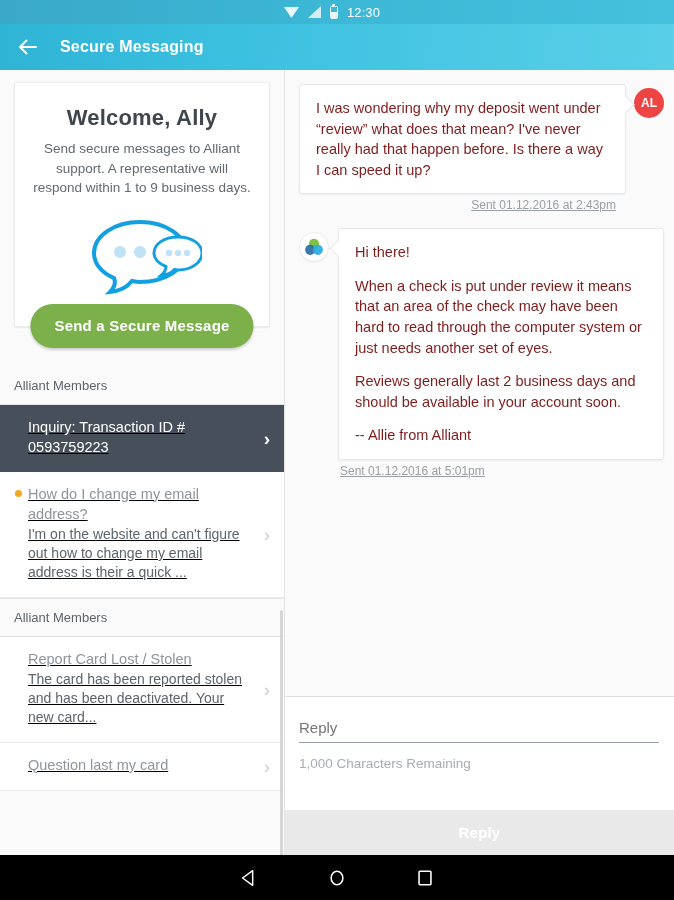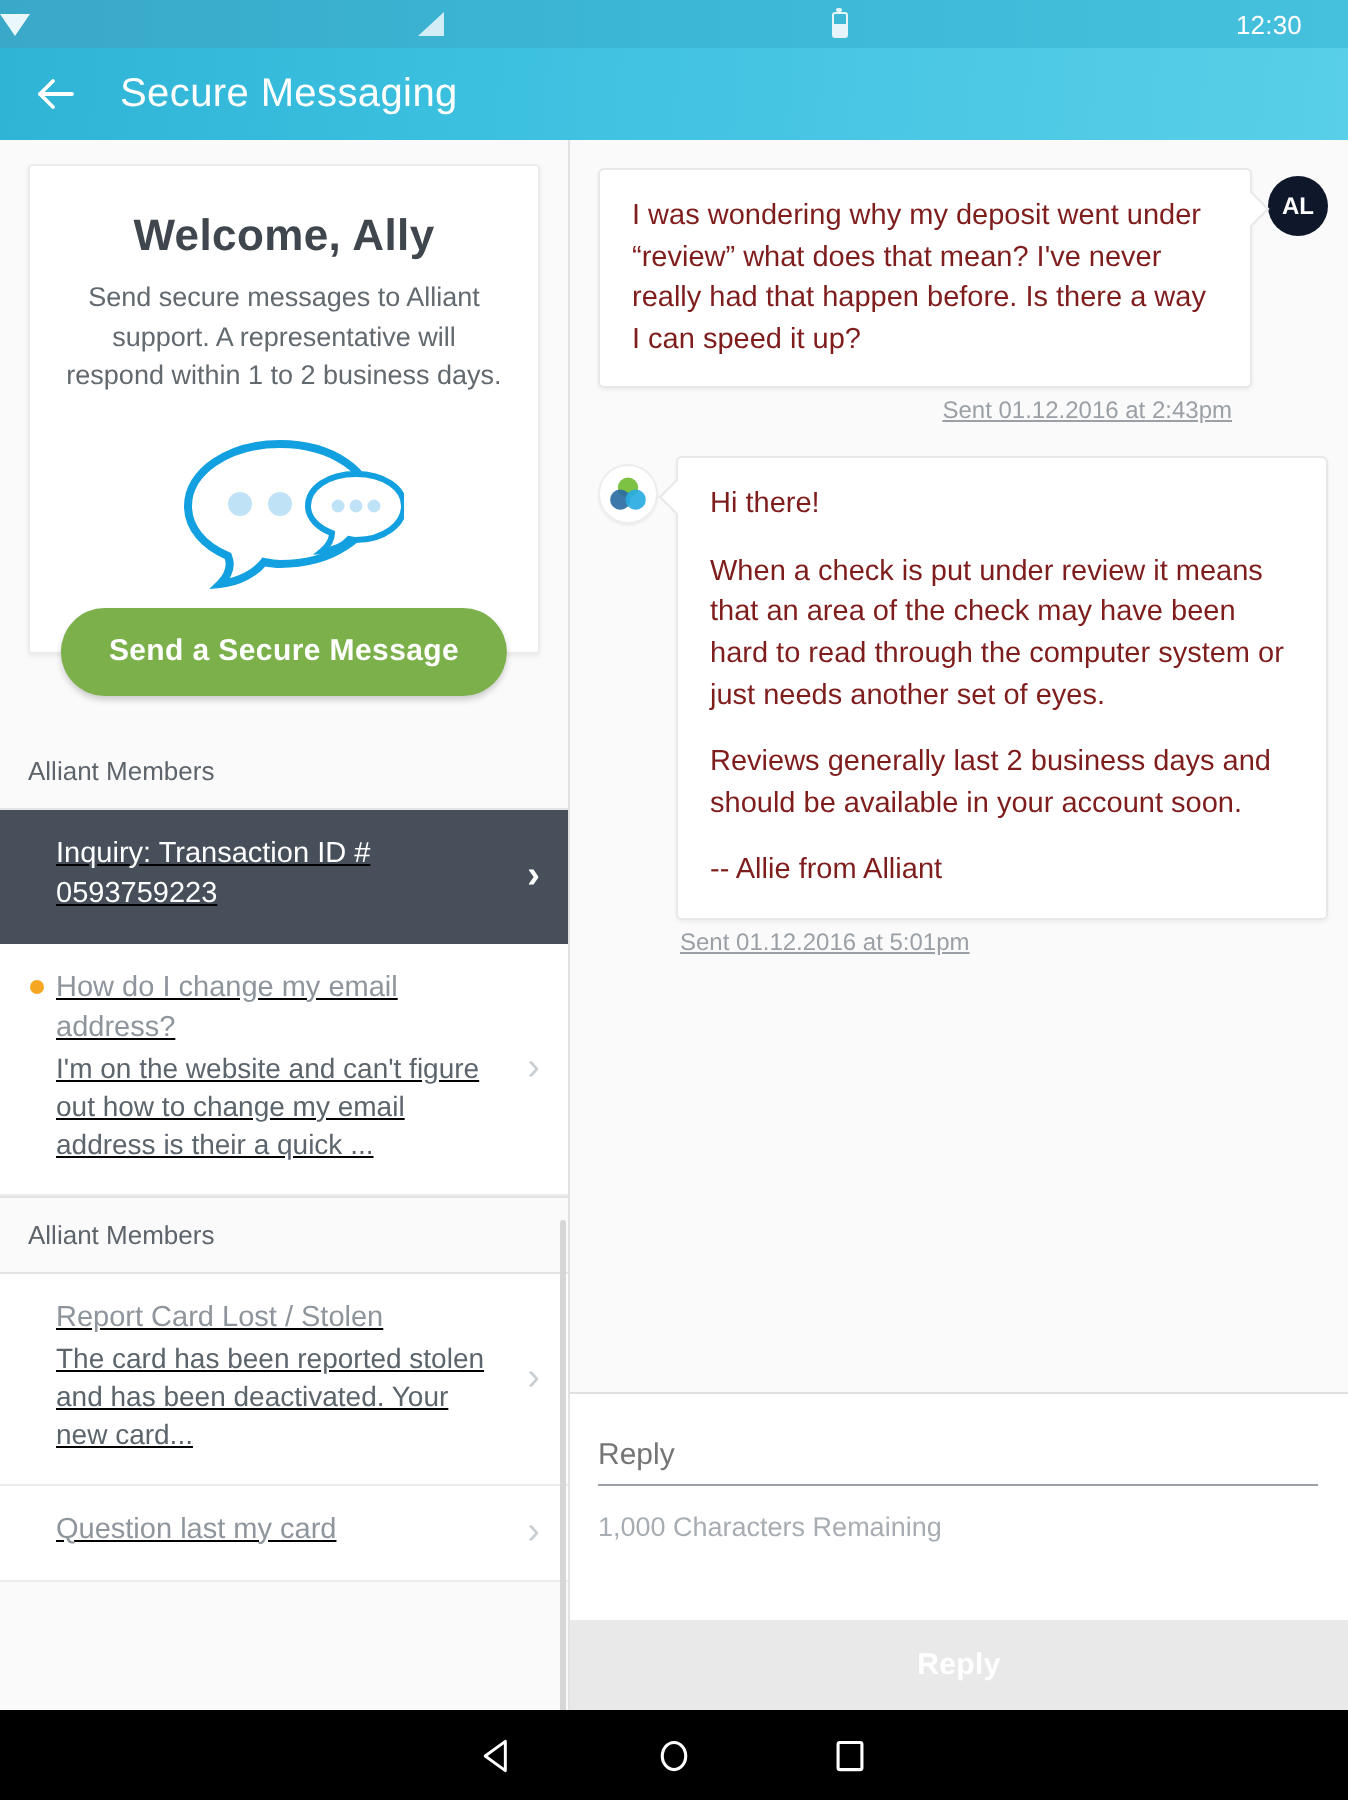--- a/index.html
+++ b/index.html
@@ -8,22 +8,22 @@
     font-family: "Liberation Sans", sans-serif;
     background: #ffffff;
     overflow: hidden;
   }
   #app { position: relative; width: 674px; height: 900px; overflow: hidden; }
 
   
   .statusbar {
     height: 24px;
     background: linear-gradient(90deg, #3aa8c9 0%, #3bb6d4 45%, #45c0dd 100%);
-    display: flex; align-items: center; justify-content: space-between;
-    padding-right: 23px; gap: 9px;
+    display: flex; align-items: center; justify-content: center;
+    padding-right: 10px; gap: 9px;
   }
   .sb-clock {
     color: #ffffff; font-size: 13px; letter-spacing: .1px;
     font-family: "Liberation Sans", sans-serif;
   }
   .sb-wifi {
     width: 15px; height: 12px;
     background: #eaf7fb;
     clip-path: polygon(0% 8%, 100% 8%, 50% 100%);
   }
@@ -48,21 +48,21 @@
     height: 46px;
     background: linear-gradient(95deg, #2fb4d6 0%, #3cc0e0 35%, #59cfe8 100%);
     display: flex; align-items: center; padding-left: 16px; gap: 20px;
   }
   .back-arrow {
     width: 24px; height: 24px; position: relative; cursor: pointer;
     flex: 0 0 auto;
   }
   .back-arrow svg { display:block; }
   .appbar-title {
-    color: #ffffff; font-size: 20px; font-weight: 400; letter-spacing: .2px;
+    color: #ffffff; font-size: 16px; font-weight: 700; letter-spacing: .2px;
   }
 
   
   .body {
     position: absolute; top: 70px; left: 0; right: 0; bottom: 45px;
     display: flex; background: #fafafa;
   }
 
   
   .sidebar {
@@ -169,21 +169,21 @@
     width: 12px; height: 12px; background: #ffffff;
     border-bottom: 1px solid #e8e8e8; border-left: 1px solid #e8e8e8;
     transform: rotate(45deg);
   }
 
   .avatar {
     width: 30px; height: 30px; border-radius: 50%;
     flex: 0 0 30px; display: flex; align-items: center; justify-content: center;
     font-size: 12px; font-weight: 700; color: #ffffff;
   }
-  .avatar.user { background: #0f172a; margin-left: 8px; margin-top: 4px; }
+  .avatar.user { background: #ef4444; margin-left: 8px; margin-top: 4px; }
   .avatar.agent {
     background: #ffffff; border: 1px solid #ededed; margin-right: 9px;
     margin-top: 4px; box-shadow: 0 1px 1px rgba(0,0,0,.05);
   }
   .timestamp {
     font-size: 12px; color: #9aa0a6; text-align: right;
     margin: 4px 48px 16px 0;
     text-decoration: underline;
   }
   .timestamp.left { text-align: left; margin: 4px 0 16px 41px; }
@@ -243,21 +243,21 @@
     </span>
     <span class="appbar-title">Secure Messaging</span>
   </div>
 
   <div class="body">
 
     <div class="sidebar">
 
       <div class="welcome-card">
         <div class="welcome-title">Welcome, Ally</div>
-        <div class="welcome-sub">Send secure messages to Alliant support. A representative will respond within 1 to 2 business days.</div>
+        <div class="welcome-sub">Send secure messages to Alliant support. A representative will respond within 1 to 9 business days.</div>
         <div class="bubbles">
           <svg width="120" height="78" viewBox="0 0 120 78">
             <path d="M58,4 C32,4 12,18 12,35 C12,46 20,55 32,60 C34,65 32,70 28,74 C38,73 46,68 50,63 C53,63.6 56,64 58,64 C84,64 104,50 104,35 C104,18 84,4 58,4 Z" fill="#ffffff" stroke="#12a0e0" stroke-width="4"></path>
             <circle cx="38" cy="34" r="6" fill="#bfe2f7"></circle>
             <circle cx="58" cy="34" r="6" fill="#bfe2f7"></circle>
             <circle cx="78" cy="34" r="6" fill="#bfe2f7"></circle>
             <path d="M96,19 C82,19 72,26 72,35 C72,41 77,46 84,48.5 C84,52 82,55 79,57.5 C85,57 90,54.5 92.5,51.5 C93.8,51.8 95,52 96,52 C110,52 120,44 120,35 C120,26 110,19 96,19 Z" fill="#ffffff" stroke="#12a0e0" stroke-width="3"></path>
             <circle cx="87" cy="35" r="3.2" fill="#bfe2f7"></circle>
             <circle cx="96" cy="35" r="3.2" fill="#bfe2f7"></circle>
             <circle cx="105" cy="35" r="3.2" fill="#bfe2f7"></circle>

